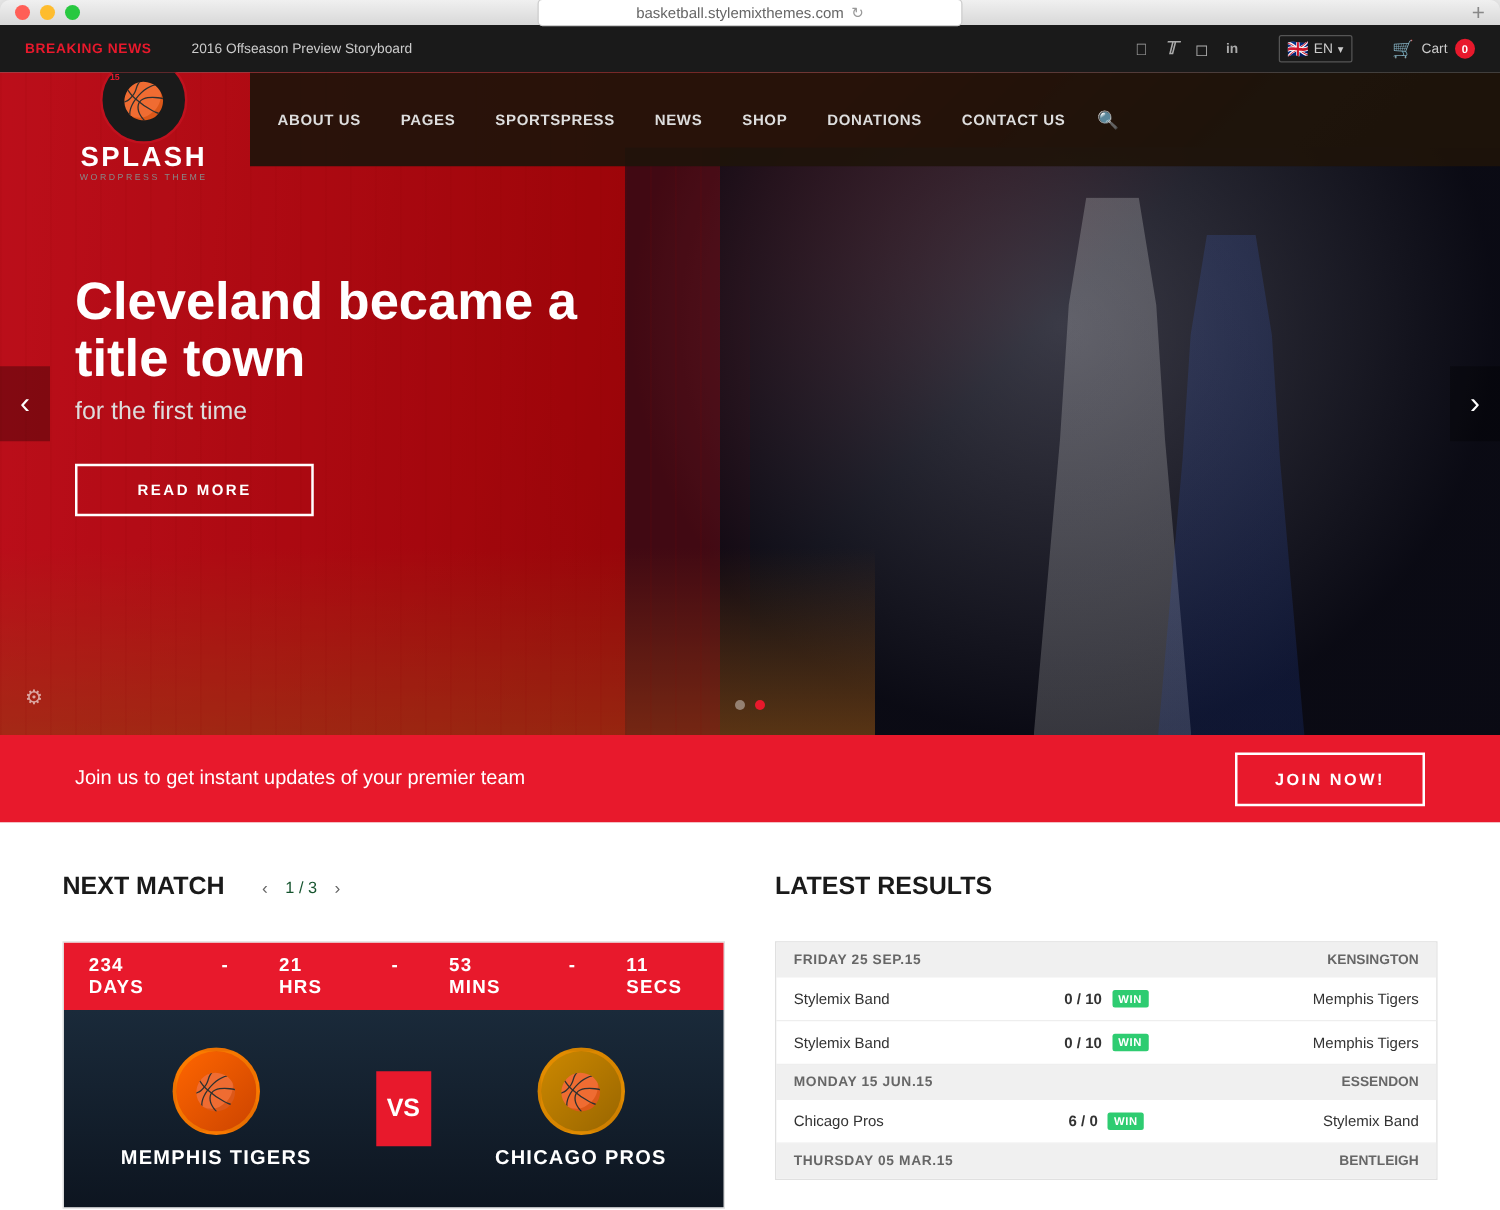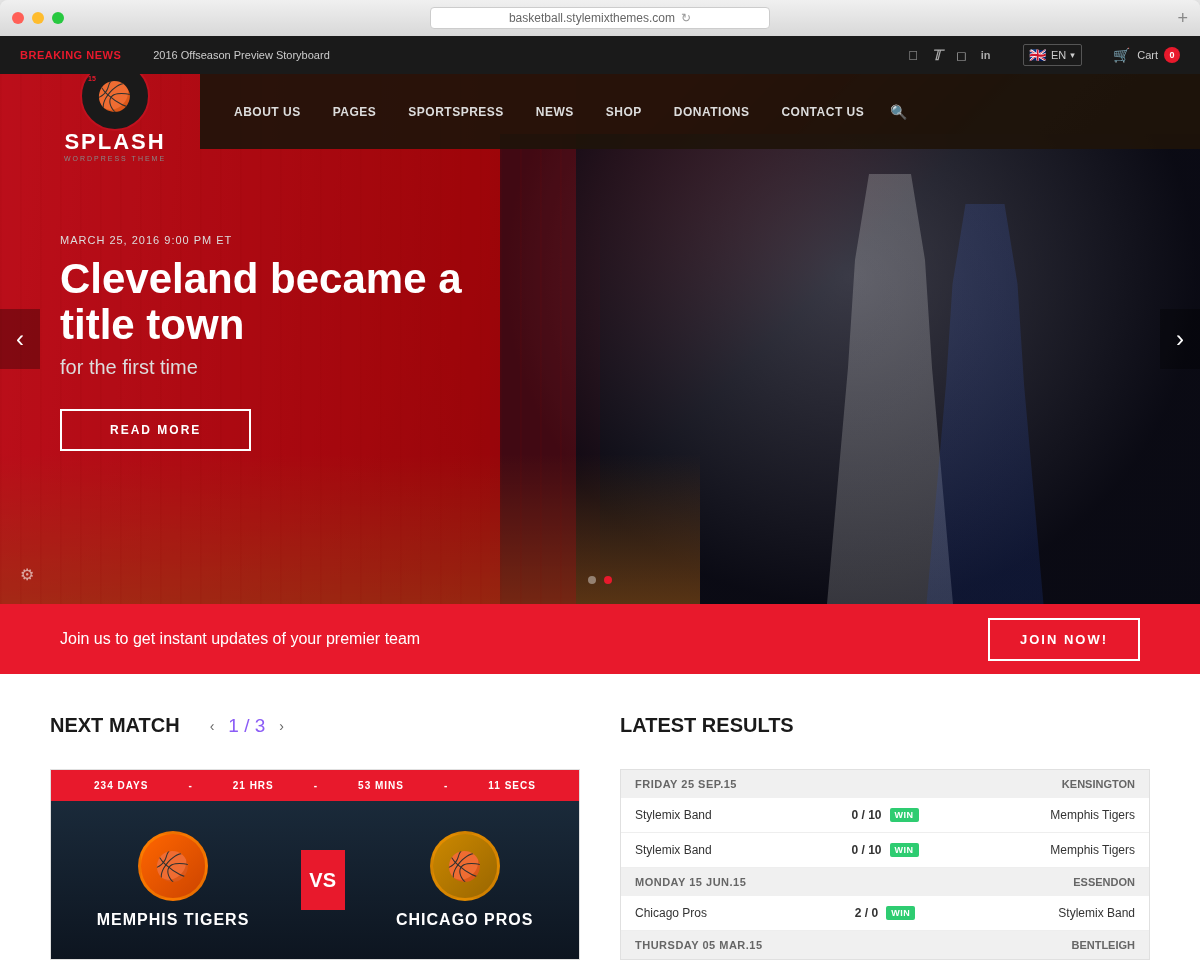--- a/index.html
+++ b/index.html
@@ -1,20 +1,20 @@
 <!DOCTYPE html>
 <html><head>
   <meta charset="utf-8">
   <style>
     * { margin: 0; padding: 0; box-sizing: border-box; }
     body { font-family: 'Arial', sans-serif; background: #f0f0f0; width: 1200px; }
 
     
     .window { background: #e8e8e8; border-radius: 8px; overflow: hidden; box-shadow: 0 4px 20px rgba(0,0,0,0.3); }
-    .titlebar { background: linear-gradient(to bottom, #f0f0f0, #d8d8d8); height: 36px; display: flex; align-items: center; padding: 0 12px; gap: 8px; position: relative; }
+    .titlebar { background: linear-gradient(to bottom, #f0f0f0, #d8d8d8); height: 20px; display: flex; align-items: center; padding: 0 12px; gap: 8px; position: relative; }
     .dot { width: 12px; height: 12px; border-radius: 50%; }
     .dot-red { background: #ff5f57; }
     .dot-yellow { background: #febc2e; }
     .dot-green { background: #28c840; }
     .url-bar { position: absolute; left: 50%; transform: translateX(-50%); width: 340px; height: 22px; background: #fff; border-radius: 4px; border: 1px solid #ccc; display: flex; align-items: center; justify-content: center; font-size: 12px; color: #666; }
     .refresh-icon { margin-left: 6px; color: #999; font-size: 12px; cursor: pointer; }
     .add-tab { position: absolute; right: 12px; font-size: 18px; color: #888; cursor: pointer; }
 
     
     .top-bar { background: #1a1a1a; height: 38px; display: flex; align-items: center; padding: 0 20px; gap: 32px; }
@@ -32,21 +32,21 @@
     .hero-left-bg { position: absolute; left: 0; top: 0; width: 50%; height: 100%; background: linear-gradient(to right, #c0111e, #8b0000); opacity: 0.9; }
 
     
     .nav-area { position: absolute; top: 0; left: 0; right: 0; display: flex; align-items: center; height: 75px; }
     .logo-area { width: 200px; padding-left: 30px; display: flex; flex-direction: column; align-items: center; }
     .logo-circle { width: 70px; height: 70px; border-radius: 50%; background: #1a1a1a; border: 2px solid #c0111e; display: flex; align-items: center; justify-content: center; position: relative; }
     .logo-basketball { font-size: 28px; }
     .logo-years { position: absolute; top: 6px; left: 8px; color: #c0111e; font-size: 8px; font-weight: bold; }
     .logo-text { color: #fff; font-size: 22px; font-weight: 900; letter-spacing: 2px; text-transform: uppercase; margin-top: -2px; }
     .logo-sub { color: #888; font-size: 7px; letter-spacing: 2px; text-transform: uppercase; }
-    .nav-menu { background: rgba(30,20,10,0.92); height: 75px; flex: 1; display: flex; align-items: center; padding: 0 20px; gap: 4px; }
+    .nav-menu { background: rgba(30,20,10,0.92); height: 75px; flex: 1; display: flex; align-items: center; padding: 0 8px; gap: 4px; }
     .nav-item { color: #ddd; font-size: 12px; font-weight: 600; text-transform: uppercase; letter-spacing: 0.5px; padding: 8px 14px; cursor: pointer; white-space: nowrap; }
     .nav-search { color: #aaa; font-size: 14px; cursor: pointer; padding: 8px; }
 
     
     .hero-content { position: absolute; left: 60px; top: 160px; }
     .hero-date { color: #ddd; font-size: 11px; letter-spacing: 1px; margin-bottom: 10px; }
     .hero-title { color: #fff; font-size: 42px; font-weight: 900; line-height: 1.1; max-width: 440px; margin-bottom: 8px; }
     .hero-subtitle { color: #ddd; font-size: 20px; font-weight: 300; margin-bottom: 30px; }
     .read-more-btn { display: inline-block; border: 2px solid #fff; color: #fff; font-size: 12px; font-weight: 700; letter-spacing: 2px; text-transform: uppercase; padding: 12px 48px; cursor: pointer; background: transparent; }
 
@@ -67,26 +67,26 @@
 
     
     .content-section { background: #fff; padding: 40px 50px; display: flex; gap: 40px; }
 
     
     .next-match { flex: 1; max-width: 680px; }
     .section-header { display: flex; align-items: center; gap: 24px; margin-bottom: 32px; }
     .section-title { font-size: 20px; font-weight: 900; text-transform: uppercase; color: #1a1a1a; }
     .pagination-ctrl { display: flex; align-items: center; gap: 8px; }
     .page-arrow { font-size: 14px; color: #666; cursor: pointer; padding: 2px 6px; }
-    .page-info { font-size: 19px; color: #8b5cf6; }
+    .page-info { font-size: 13px; color: #14532d; }
 
     
     .match-card { border: 1px solid #e0e0e0; overflow: hidden; }
     .countdown-bar { background: #e8192c; padding: 10px 20px; display: flex; justify-content: center; gap: 40px; }
-    .countdown-item { color: #fff; font-size: 10px; font-weight: 700; letter-spacing: 1px; }
+    .countdown-item { color: #fff; font-size: 15px; font-weight: 700; letter-spacing: 1px; }
     .match-content { background: linear-gradient(to bottom, #1a2a3a, #0d1520); padding: 30px 20px; display: flex; align-items: center; justify-content: space-around; min-height: 140px; }
     .team { display: flex; flex-direction: column; align-items: center; gap: 10px; }
     .team-logo { width: 70px; height: 70px; border-radius: 50%; background: linear-gradient(135deg, #ff6600, #cc4400); display: flex; align-items: center; justify-content: center; border: 3px solid rgba(255,150,0,0.5); }
     .team-logo-right { background: linear-gradient(135deg, #cc8800, #996600); }
     .team-name { color: #fff; font-size: 16px; font-weight: 900; text-transform: uppercase; letter-spacing: 1px; text-align: center; }
     .vs-badge { background: #e8192c; color: #fff; font-size: 20px; font-weight: 900; width: 44px; height: 60px; display: flex; align-items: center; justify-content: center; transform: rotate(0deg); }
 
     
     .latest-results { flex: 1; }
     .results-list { border: 1px solid #e0e0e0; }
@@ -161,21 +161,20 @@
         <span class="nav-item">SPORTSPRESS</span>
         <span class="nav-item">NEWS</span>
         <span class="nav-item">SHOP</span>
         <span class="nav-item">DONATIONS</span>
         <span class="nav-item">CONTACT US</span>
         <span class="nav-search">🔍</span>
       </nav>
     </div>
 
     <div class="hero-content">
-      <div class="hero-date">MARCH 25, 2016 9:00 PM ET</div>
       <div class="hero-title">Cleveland became a title town</div>
       <div class="hero-subtitle">for the first time</div>
       <button class="read-more-btn">READ MORE</button>
     </div>
 
     <div class="slider-arrow slider-arrow-left">‹</div>
     <div class="slider-arrow slider-arrow-right">›</div>
 
     <div class="slider-dots">
       <div class="slider-dot"></div>
@@ -267,21 +266,21 @@
           <span class="win-badge">WIN</span>
           <span class="result-team" style="text-align:right;">Memphis Tigers</span>
         </div>
 
         <div class="result-date-header">
           <span class="result-date">MONDAY 15 JUN.15</span>
           <span class="result-location">ESSENDON</span>
         </div>
         <div class="result-row">
           <span class="result-team">Chicago Pros</span>
-          <span class="result-score">2 / 0</span>
+          <span class="result-score">6 / 0</span>
           <span class="win-badge">WIN</span>
           <span class="result-team" style="text-align:right;">Stylemix Band</span>
         </div>
 
         <div class="result-date-header">
           <span class="result-date">THURSDAY 05 MAR.15</span>
           <span class="result-location">BENTLEIGH</span>
         </div>
 
       </div>

